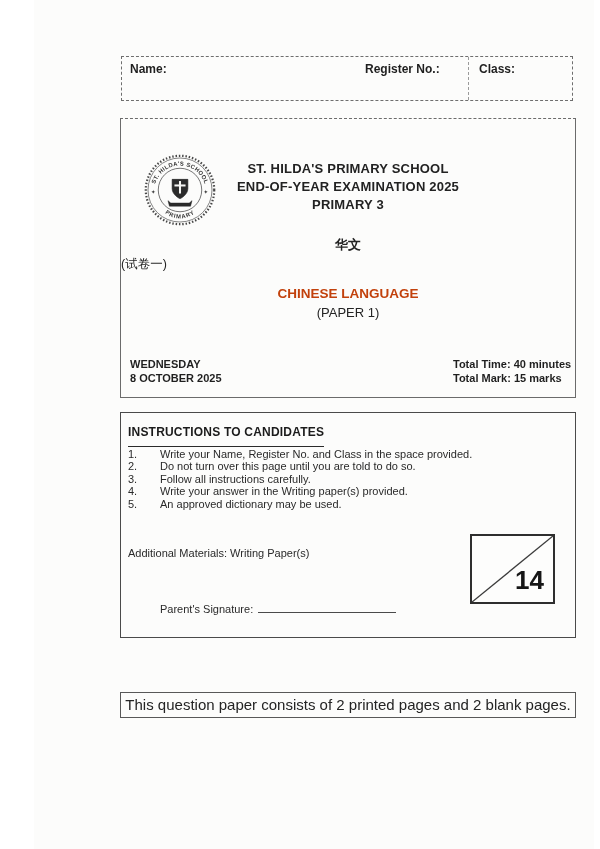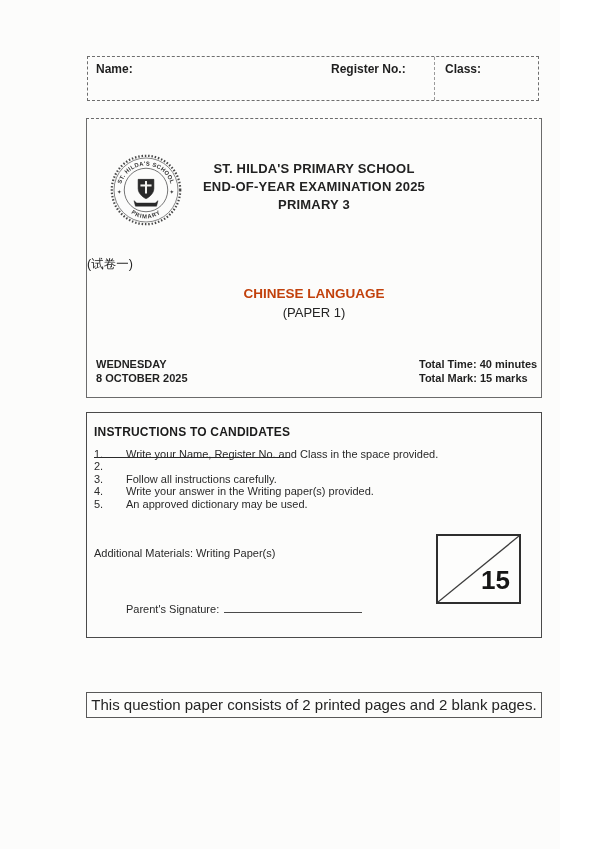--- a/index.html
+++ b/index.html
@@ -1,18 +1,18 @@
 <!DOCTYPE html>
 <html><head>
 <meta charset="utf-8">
 <style>
   * { margin:0; padding:0; box-sizing:border-box; }
   html,body { background:#ffffff; }
   body { font-family:"Liberation Sans","DejaVu Sans",sans-serif; color:#2a2a2a; }
-  .page { position:relative; width:560px; height:849px; background:#fcfcfb; overflow:hidden; }
+  .page { position:relative; width:560px; height:849px; background:#fcfcfb; overflow:hidden;margin-left:34px; }
 
   
   .name-box { position:absolute; left:87px; top:56px; width:452px; height:45px;
               border:1.4px dashed #6e6e6e; }
   .field-label { position:absolute; top:5px; font-size:12px; font-weight:bold; color:#1f1f1f; }
   .lbl-name { left:8px; }
   .lbl-register { left:243px; }
   .lbl-class { left:357px; }
   .vdivider { position:absolute; left:346px; top:0; height:100%; width:0;
               border-left:1px dashed #9a9a9a; }
@@ -33,21 +33,21 @@
               font-size:13px; color:#242424; }
   .sched-left  { position:absolute; left:9px;  top:238px; font-size:11px; font-weight:bold;
                  line-height:14px; color:#1f1f1f; }
   .sched-right { position:absolute; left:332px; top:238px; font-size:11px; font-weight:bold;
                  line-height:14px; color:#1f1f1f; }
 
   
   .instr-box { position:absolute; left:86px; top:412px; width:456px; height:226px;
                border:1.6px solid #4a4a4a; }
   .instr-title { position:absolute; left:7px; top:12px; font-size:12px; font-weight:bold;
-                 color:#1b1b1b; border-bottom:1.6px solid #2a2a2a; padding-bottom:18px; letter-spacing:.2px; }
+                 color:#1b1b1b; border-bottom:1.6px solid #2a2a2a; padding-bottom:7px; letter-spacing:.2px; }
   .instr-list { position:absolute; left:7px; top:35px; width:430px; font-size:11px; line-height:12.4px; }
   .instr-row { display:flex; }
   .instr-num { width:32px; flex:0 0 32px; }
   .addl-materials { position:absolute; left:7px; top:134px; font-size:11px; }
   .parent-sig { position:absolute; left:7px; top:189px; font-size:11px;padding-left:32px; }
   .sig-line { display:inline-block; width:138px; height:11px; margin-left:5px;
               border-bottom:1.6px solid #4a4a4a; }
   .score-box { position:absolute; left:349px; top:121px; width:85px; height:70px;
                border:2px solid #2e2e2e; background:#fdfdfc; }
   .score-box svg { position:absolute; left:0; top:0; width:100%; height:100%; }
@@ -93,20 +93,21 @@
       </g>
       <path d="M27,51.5 l3,2.6 h20 l3,-2.6 l-1.6,6 h-22.8 z" fill="#2b2b2b" stroke="#222" stroke-width="0.5"></path>
     </svg>
 
     <div class="school-head">
       <div>ST. HILDA'S PRIMARY SCHOOL</div>
       <div>END-OF-YEAR EXAMINATION 2025</div>
       <div>PRIMARY 3</div>
     </div>
 
+    <div class="cn-title">华文</div>
     <div class="cn-paper">(试卷一)</div>
     <div class="en-title">CHINESE LANGUAGE</div>
     <div class="en-paper">(PAPER 1)</div>
 
     <div class="sched-left">
       <div>WEDNESDAY</div>
       <div>8 OCTOBER 2025</div>
     </div>
     <div class="sched-right">
       <div>Total Time: 40 minutes</div>
@@ -117,20 +118,21 @@
   <div class="instr-box">
     <div class="instr-title">INSTRUCTIONS TO CANDIDATES</div>
 
     <div class="instr-list">
       <div class="instr-row">
         <span class="instr-num">1.</span>
         <span>Write your Name, Register No. and Class in the space provided.</span>
       </div>
       <div class="instr-row">
         <span class="instr-num">2.</span>
+        <span>Do not turn over this page until you are told to do so.</span>
       </div>
       <div class="instr-row">
         <span class="instr-num">3.</span>
         <span>Follow all instructions carefully.</span>
       </div>
       <div class="instr-row">
         <span class="instr-num">4.</span>
         <span>Write your answer in the Writing paper(s) provided.</span>
       </div>
       <div class="instr-row">
@@ -142,21 +144,21 @@
     <div class="addl-materials">Additional Materials: Writing Paper(s)</div>
 
     <div class="parent-sig">
       <span>Parent's Signature:</span><span class="sig-line"></span>
     </div>
 
     <div class="score-box">
       <svg viewBox="0 0 85 70" preserveAspectRatio="none" xmlns="http://www.w3.org/2000/svg">
         <line x1="0" y1="70" x2="85" y2="0" stroke="#3c3c3c" stroke-width="1.4"></line>
       </svg>
-      <span class="score-total">15</span>
+      <span class="score-total">14</span>
     </div>
   </div>
 
   <div class="footer-box">
     <div class="footer-note">This question paper consists of 2 printed pages and 2 blank pages.</div>
   </div>
 
 </div>
 
 </body></html>

